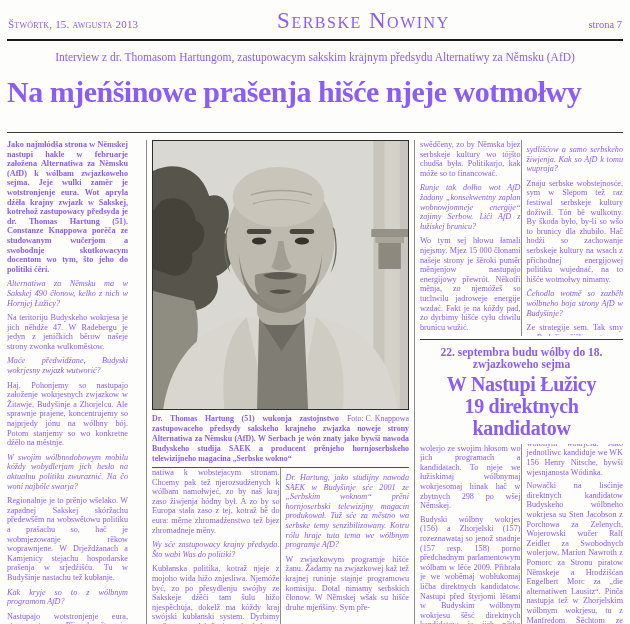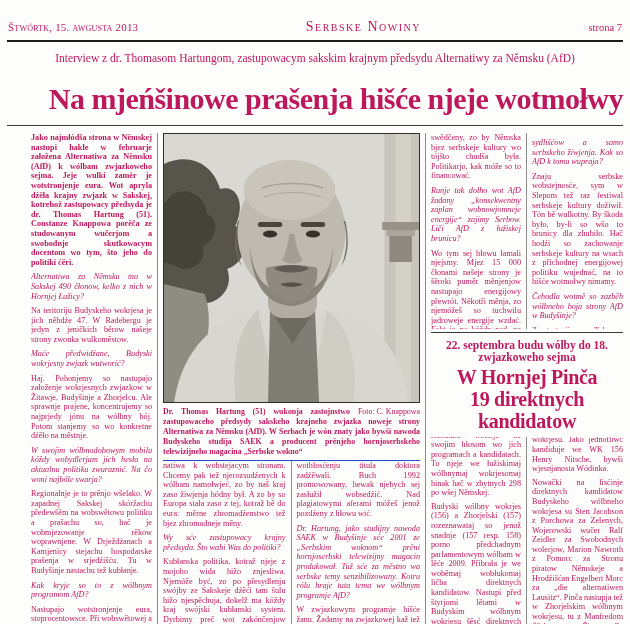--- a/index.html
+++ b/index.html
@@ -1,49 +1,49 @@
 <!DOCTYPE html>
 <html><head>
 <meta charset="utf-8">
 <style>
   html,body{margin:0;padding:0;background:#e8e6e1;}
   .page{
-    width:630px;height:624px;box-sizing:border-box;background:#fdfdfb;color:#be185d;
+    width:630px;height:624px;box-sizing:border-box;background:#fdfdfb;color:#8b5cf6;
     font-family:"Liberation Serif","DejaVu Serif",serif;
     padding:6px 7px 0 7px;display:flex;flex-direction:column;overflow:hidden;
   }
   
   .hdr{display:flex;align-items:baseline;justify-content:space-between;
        border-bottom:2px solid #1c1c1c;padding:2px 1px 5px 1px;}
   .hdr-date{font-variant:small-caps;font-size:11px;letter-spacing:.2px;}
-  .hdr-mast{font-variant:small-caps;font-size:14px;letter-spacing:1.5px;font-weight:500;margin-top:11px;}
+  .hdr-mast{font-variant:small-caps;font-size:23px;letter-spacing:1.5px;font-weight:500;}
   .hdr-page{font-size:10.5px;}
   
-  .kicker{text-align:center;font-size:11.5px;margin:10px 0 16px;}
-  h1.headline{font-size:30px;font-weight:bold;text-align:right;margin:2px 0 7px;
-      letter-spacing:-.5px;white-space:nowrap;border-bottom:1px solid #3a3a3a;padding-bottom:9px;}
+  .kicker{text-align:center;font-size:11.5px;margin:10px 0 10px;}
+  h1.headline{font-size:30px;font-weight:bold;text-align:left;margin:2px 0 7px;
+      letter-spacing:-.5px;white-space:nowrap;border-bottom:1px solid #3a3a3a;padding-bottom:23px;}
   
   .content{flex:1;display:flex;overflow:hidden;}
   .vdiv-r{border-right:1px solid #8d8b86;}
-  .col1{width:121px;padding-right:5px;overflow:hidden;margin-left:24px;}
+  .col1{width:121px;padding-right:18px;overflow:hidden;}
   .mid{width:257px;padding:0 5px;display:flex;flex-direction:column;overflow:hidden;}
   .right{flex:1;padding-left:5px;display:flex;flex-direction:column;overflow:hidden;}
   .para{margin:0 0 4px;text-align:justify;font-size:8.2px;line-height:9.6px;}
   .para.q{font-style:italic;margin:5px 0;}
   .para.intro{font-weight:bold;}
   .para b{font-weight:bold;}
   
   .photo-frame{border:1px solid #2d2d2b;height:268px;overflow:hidden;background:#d9d8d3;}
   .photo-frame svg{display:block;width:100%;height:100%;}
   figure{margin:0;}
   figcaption{font-size:7.9px;line-height:10px;font-weight:bold;text-align:justify;margin:4px 0 3px;}
   .credit{font-weight:normal;float:right;padding-left:8px;}
   .mid-cols{flex:1;display:flex;overflow:hidden;border-top:1px solid #1d4ed8;}
   .subcol{width:50%;overflow:hidden;box-sizing:border-box;}
-  .subcol.a{padding-right:5px;border-right:1px solid #8d8b86;}
+  .subcol.a{border-right:1px solid #8d8b86;}
   .subcol.b{padding-left:5px;}
   .right-cols{height:196px;display:flex;overflow:hidden;}
   
   .box{flex:1;border-top:1px solid #3a3a3a;margin-top:3px;padding-top:5px;
        display:flex;flex-direction:column;overflow:hidden;}
   .box-kicker{text-align:center;font-size:11.5px;margin:1px 0 3px;font-weight:bold;}
   .box-headline{text-align:center;font-weight:bold;font-size:20px;line-height:22px;
        letter-spacing:-.3px;margin:0 0 5px;}
   .box-cols{flex:1;display:flex;overflow:hidden;align-items:center;}
 </style>
@@ -128,21 +128,20 @@
           <span>Dr. Thomas Hartung (51) wukonja zastojnstwo zastupowaceho předsydy sakskeho krajneho zwjazka noweje strony Alternatiwa za Němsku (AfD). W Serbach je wón znaty jako bywši nawoda Budyskeho studija SAEK a producent prěnjeho hornjoserbskeho telewizijneho magacina „Serbske wokno“</span>
         </figcaption>
       </figure>
       <div class="mid-cols">
         <div class="subcol a">
             <p class="para a">natiwa k wobstejacym stronam. Chcemy pak tež njerozsudźenych k wólbam namołwjeć, zo by naš kraj zaso žiwjenja hódny był. A zo by so Europa stała zaso z tej, kotraž bě do eura: měrne zhromadźenstwo tež bjez zhromadneje měny.</p>
             <p class="para q">Wy sće zastupowacy krajny předsyda. Što wabi Was do politiki?</p>
             <p class="para a">Kubłanska politika, kotraž njeje z mojoho wida hižo znjesliwa. Njemóže być, zo po přesydlenju swójby ze Sakskeje dźěći tam šulu hižo njespěchuja, dokelž ma kóždy kraj swójski kubłanski system. Dyrbimy preč wot zakónčenjow bachelor a master. A skónčnje trjebamy nowe wědomostne standardy, zo bychmy</p>
           </div>
         <div class="subcol b">
-            <p class="para a">wothłosćenju titula doktora zadźěwali. Buch 1992 promowowany, hewak njebych sej zasłužił wobsedźić. Nad plagiatowymi aferami móžeš jenož pozdźeny z hłowu wić.</p>
             <p class="para q">Dr. Hartung, jako studijny nawoda SAEK w Budyšinje sće 2001 ze „Serbskim woknom“ prěni hornjoserbski telewizijny magacin produkował. Tuž sće za městno wa serbske temy senzibilizowany. Kotru rólu hraje tuta tema we wólbnym programje AfD?</p>
             <p class="para a">W zwjazkowym programje hišće žanu. Žadamy na zwjazkowej kaž tež krajnej runinje stajnje programowu komisiju. Dotal nimamy serbskich čłonow. W Němskej wšak su hišće druhe mjeńšiny. Sym pře-</p>
           </div>
       </div>
     </div>
 
     <div class="right">
       <div class="right-cols">
         <div class="subcol a">
             <p class="para a">swědčeny, zo by Němska bjez serbskeje kultury wo tójšto chudša była. Politikarjo, kak móže so to financować.</p>
@@ -152,21 +151,21 @@
         <div class="subcol b">
             <p class="para q">sydlišćow a samo serbskeho žiwjenja. Kak so AfD k tomu wupraja?</p>
             <p class="para a">Znaju serbske wobstejnosće, sym w Slepom tež raz festiwal serbskeje kultury dožiwił. Tón bě wulkotny. By škoda było, by-li so wšo to brunicy dla zhubiło. Hač hodźi so zachowanje serbskeje kultury na wsach z přichodnej energijowej politiku wujednać, na to hišće wotmołwy nimamy.</p>
             <p class="para q">Čehodla wotmě so zazběh wólbneho boja strony AfD w Budyšinje?</p>
             <p class="para a">Ze strategije sem. Tak smy na Budyšin přišli a potom na Zhorjelc, rozsudźiwši zo do směra na zapad pójdźemy.</p>
           </div>
       </div>
       <section class="box">
         <div class="box-kicker">22. septembra budu wólby do 18. zwjazkoweho sejma</div>
         <h2 class="box-headline">
-          <span>W Hornjej Pinča</span><br>
+          <span>W Nastupi Łužicy</span><br>
           <span>19 direktnych kandidatow</span>
         </h2>
         <div class="box-cols">
           <div class="subcol a">
               <p class="para a"><b>Budyšin/Zhorjelc (SN/at). </b>Politiske strony su na kóncu fazy wólbneho boja. 22. septembra budźe hodźina wěrnosće, hdyž rozsudźa wolerjo ze swojim hłosom wo jich programach a kandidatach. To njeje we łužiskimaj wólbnymaj wokrjesomaj hinak hač w zbytnych 298 po wšej Němskej.</p>
               <p class="para a">Budyski wólbny wokrjes (156) a Zhorjelski (157) rozeznawataj so jenož snadnje (157 resp. 158) porno předchadnym parlamentowym wólbam w lěće 2009. Přibrała je we woběmaj wobłukomaj ličba direktnych kandidatow. Nastupi před štyrjomi lětami w Budyskim wólbnym wokrjesu šěsć direktnych kandidatow, je jich nětko dźesać. Wot dwanaćoch na dźewjeć pak je so ličba w Zhorjelskim wólbnym wokrjesu redukowała.</p>
             </div>
           <div class="subcol b">
               <p class="para a">kandidatami je bywši sakski hospodarski minister a zapósłanc Sakskeho krajneho sejma Thomas Jurk (SPD, WK 157). Jeho towarš Eiko Keller pobače so w Budyskim wólbnym wokrjesu znowa wo mandat, podobnje kaž prof. dr. Joachim Schulze za Zwjazk 90/Zelenych w Zhorjelskim wólbnym wokrjesu. Jako jednotliwc kandiduje we WK 156 Henry Nitsche, bywši wjesnjanosta Wódinka.</p>
               <p class="para a">Nowački na lisćinje direktnych kandidatow Budyskeho wólbneho wokrjesa su Sten Jacobson z Porchowa za Zelenych, Wojerowski wučer Ralf Zeidler za Swobodnych wolerjow, Marion Nawroth z Pomorc za Stronu piratow Němskeje a Hrodźišćan Engelbert Morc za „die alternatiwen Lausitz“. Pinča nastupja tež w Zhorjelskim wólbnym wokrjesu, tu z Manfredom Šěchtom ze Žitawy. Za FDP kandiduje Daniel Brutmann z městna nad Nysu, za hibanje za wobydlerske prawa Solidarita Zhorjelčan Siegmar John a za Zwjazk za cyłu Němsku dr. Eleonore Rau z Lubija. NPD je jenajnje ze swójskim direktnym kandidatom nastupjena.</p>

